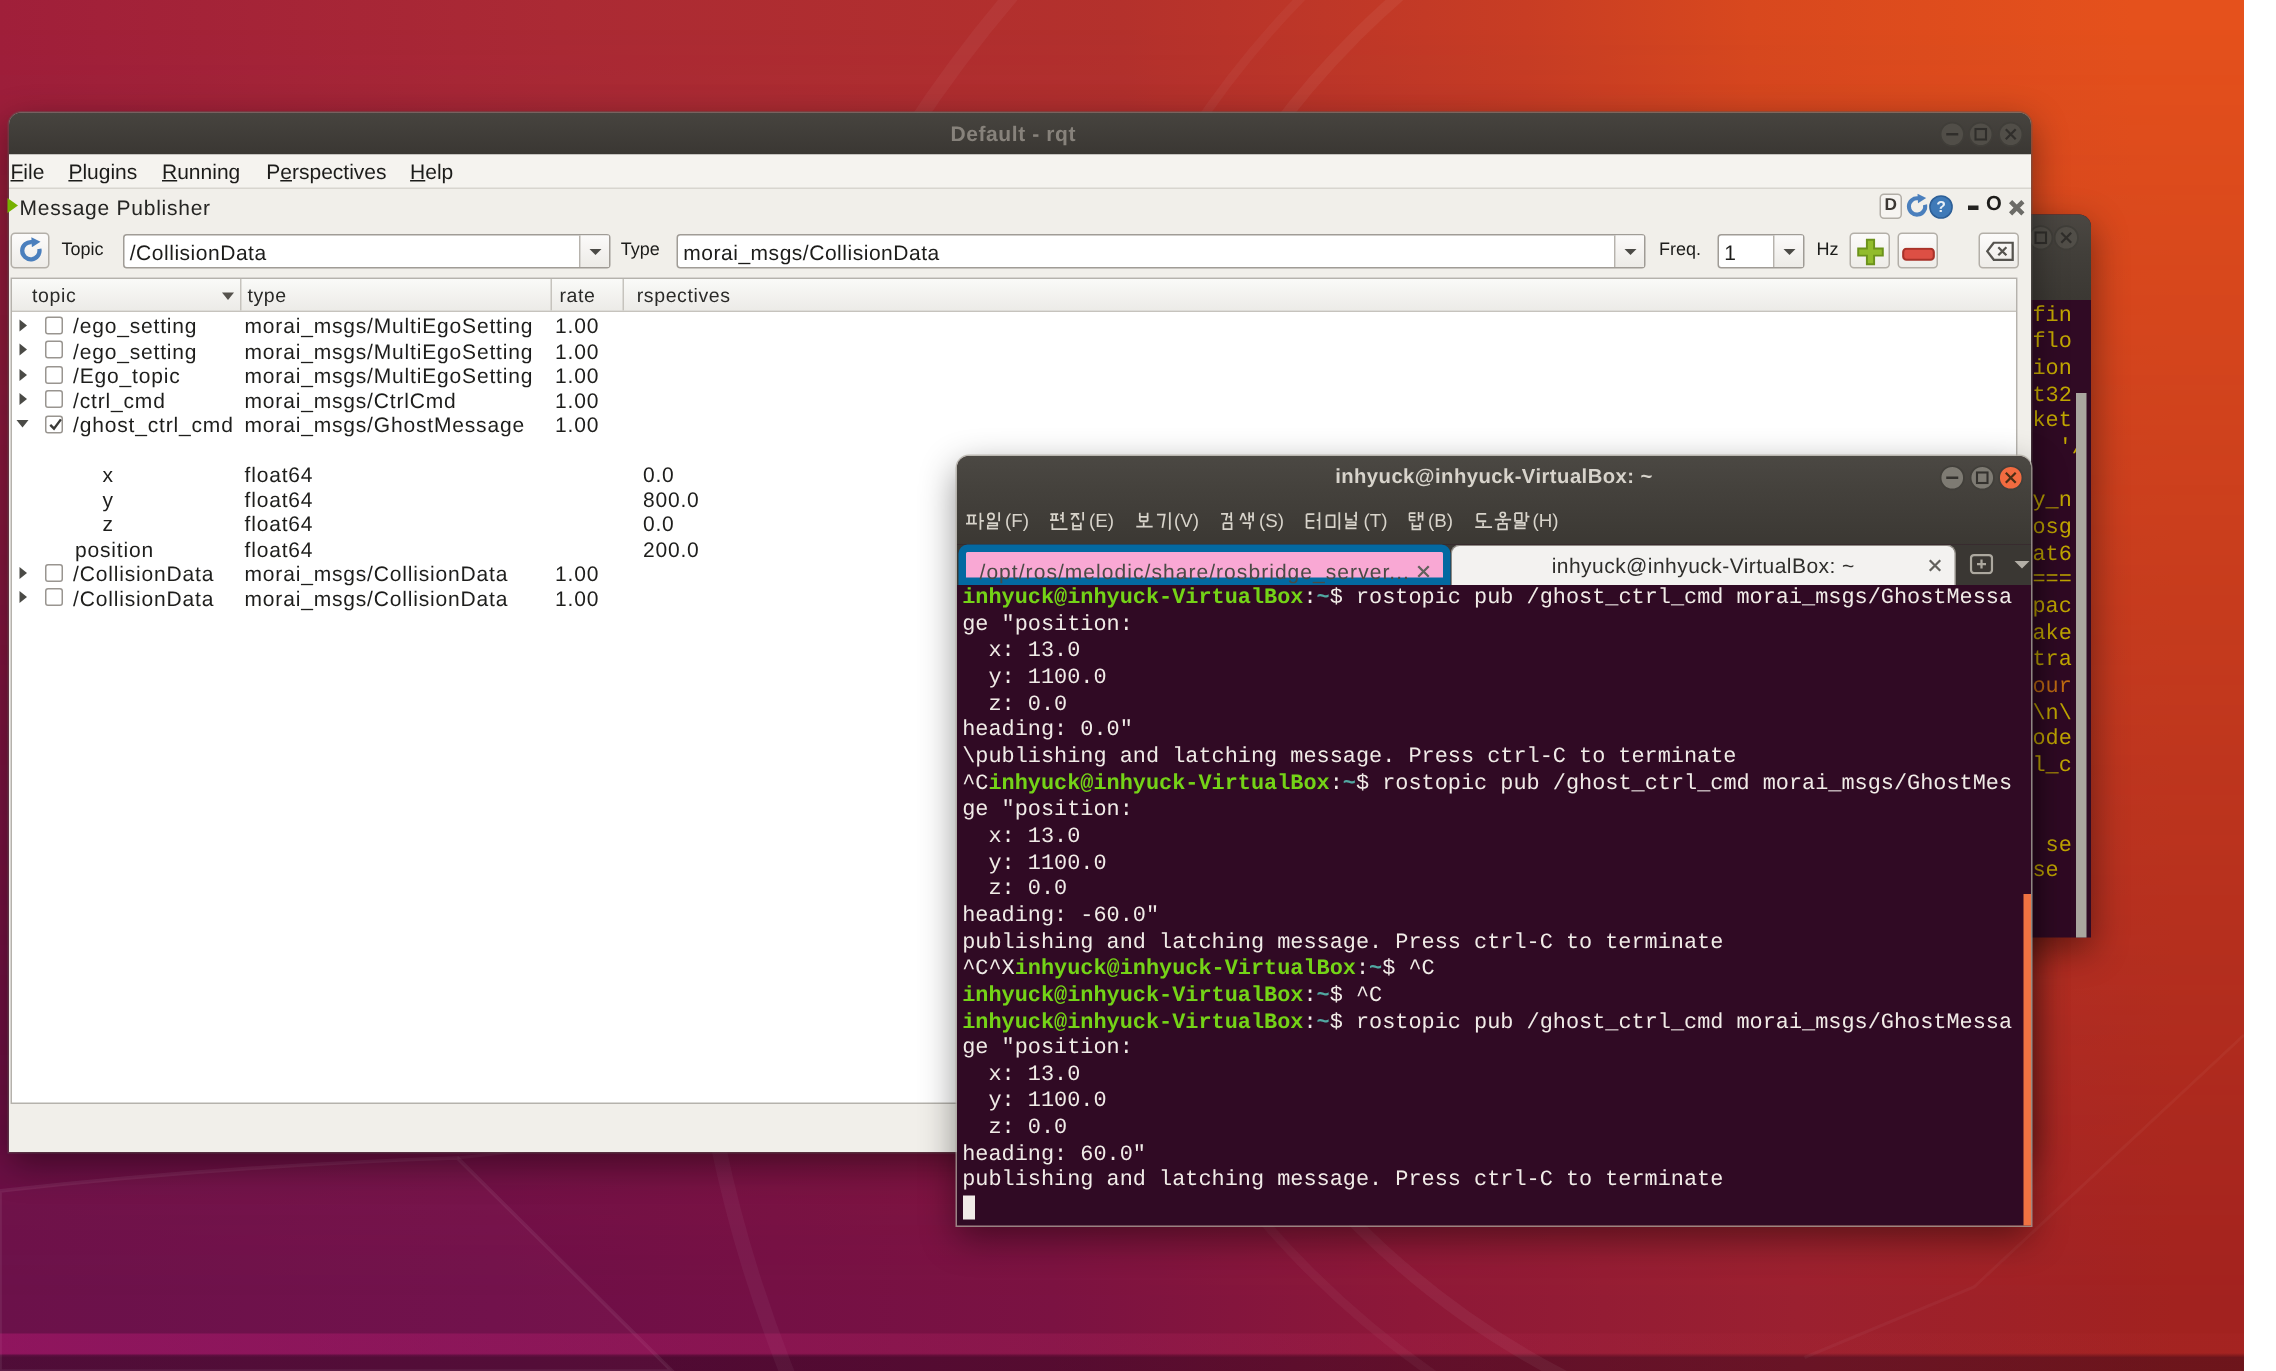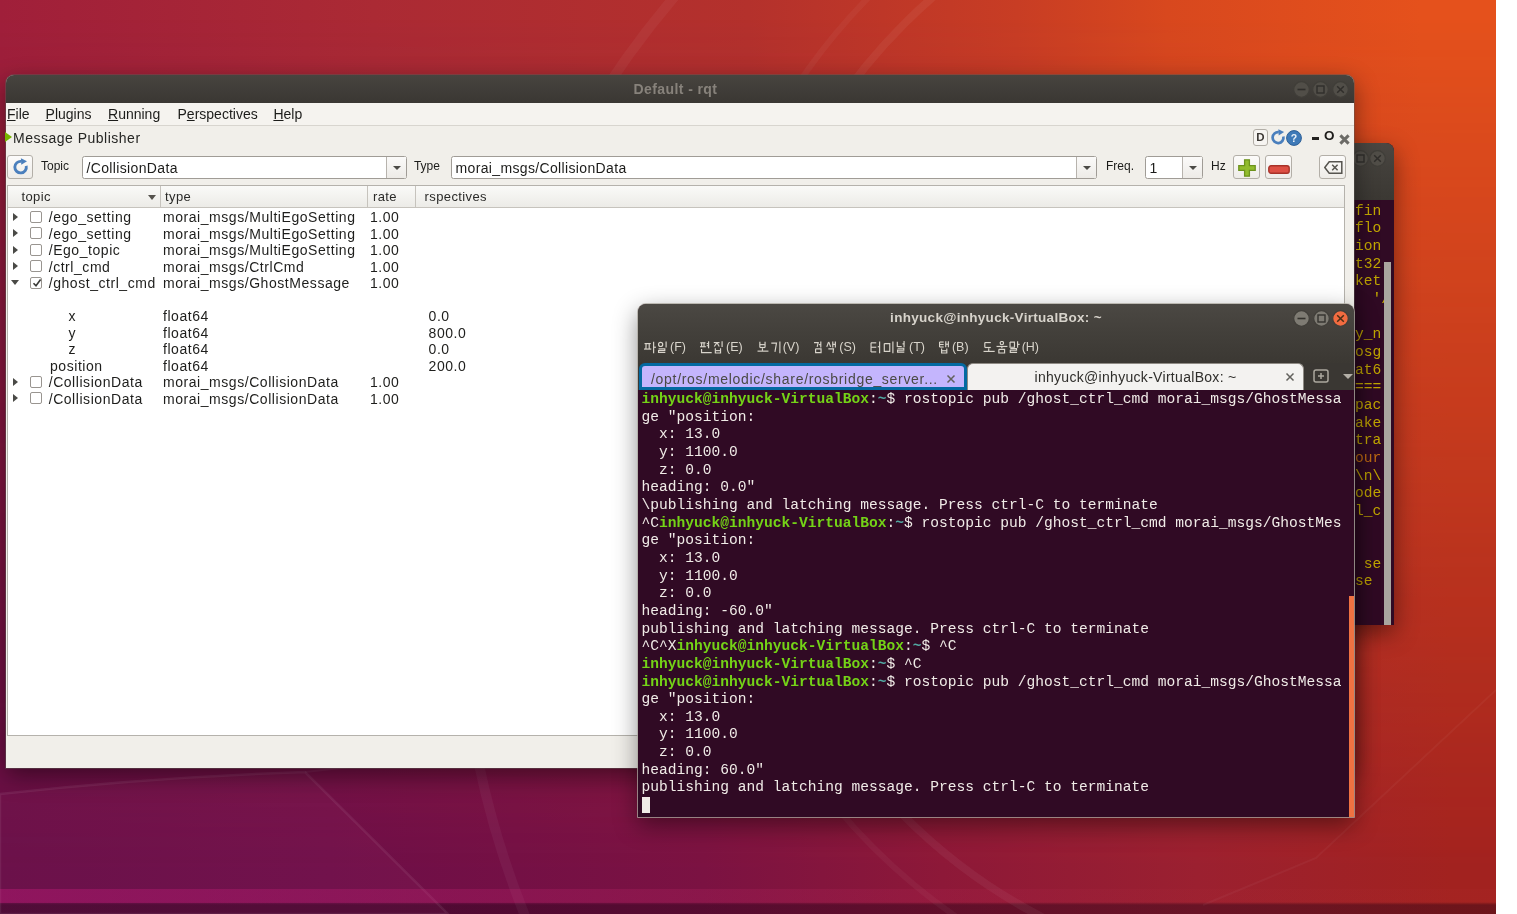--- a/index.html
+++ b/index.html
@@ -50,21 +50,21 @@
 .tr .cb { position:absolute; top:2px; width:12px; height:12px; background:#fff; border:1px solid #999590; border-radius:2px; }
 
 #term { left:638px; top:304px; width:716px; height:513px; background:#300a24; border-radius:8px 8px 0 0; outline:1px solid rgba(173,169,160,0.75); outline-offset:0px; }
 #term .hdr { position:absolute; left:0; top:0; width:100%; height:59px; border-radius:8px 8px 0 0;
   background:linear-gradient(#4b4843 0%, #44413c 40%, #3b3833 100%); }
 #term .title { position:absolute; width:100%; top:5.5px; text-align:center; font-size:13.5px; letter-spacing:0.3px; font-weight:bold; color:#d7d3cb; }
 #kmenu { position:absolute; left:-1px; top:37px; height:20px; font-size:12.5px; }
 .kmi { margin:0 1px; padding:0 6px; }
 .klat { color:#d8d4cb; position:relative; top:-1px; }
 #tabbar { position:absolute; left:0; top:59px; width:100%; height:27px; background:#3a3733; }
-.tab1 { position:absolute; left:1px; top:0px; width:328px; height:27px; background:#c4b5fd; border-radius:6px 6px 0 0; border:3px solid #0369a1; }
+.tab1 { position:absolute; left:1px; top:0px; width:328px; height:27px; background:#f9a8d4; border-radius:6px 6px 0 0; border:5px solid #0369a1; }
 .tab1 .tx { position:absolute; left:9px; top:4.5px; font-size:14px; letter-spacing:0.7px; color:#4a4a45; white-space:nowrap; }
 .tab2 { position:absolute; left:329px; top:0px; width:337px; height:27px; background:#f3f2f0; border-radius:6px 6px 0 0; border:1px solid #8e8a84; border-bottom:none; }
 .tab2 .tx { position:absolute; width:100%; top:4.5px; text-align:center; font-size:14px; letter-spacing:0.3px; color:#2f2e2b; }
 .tabx { position:absolute; right:7px; top:7px; width:12px; height:12px; }
 #term pre { position:absolute; left:3.5px; top:87px; font:14.58px/17.65px "Liberation Mono",monospace; color:#f0ebe7; }
 #term pre .g { color:#74d317; }
 #term pre .bl { color:#51a8a2; }
 #term pre .cur { background:#f0ebe7; }
 #termscroll { position:absolute; left:711px; top:292px; width:5px; height:221px; background:#ef7242; }
 </style></head>

